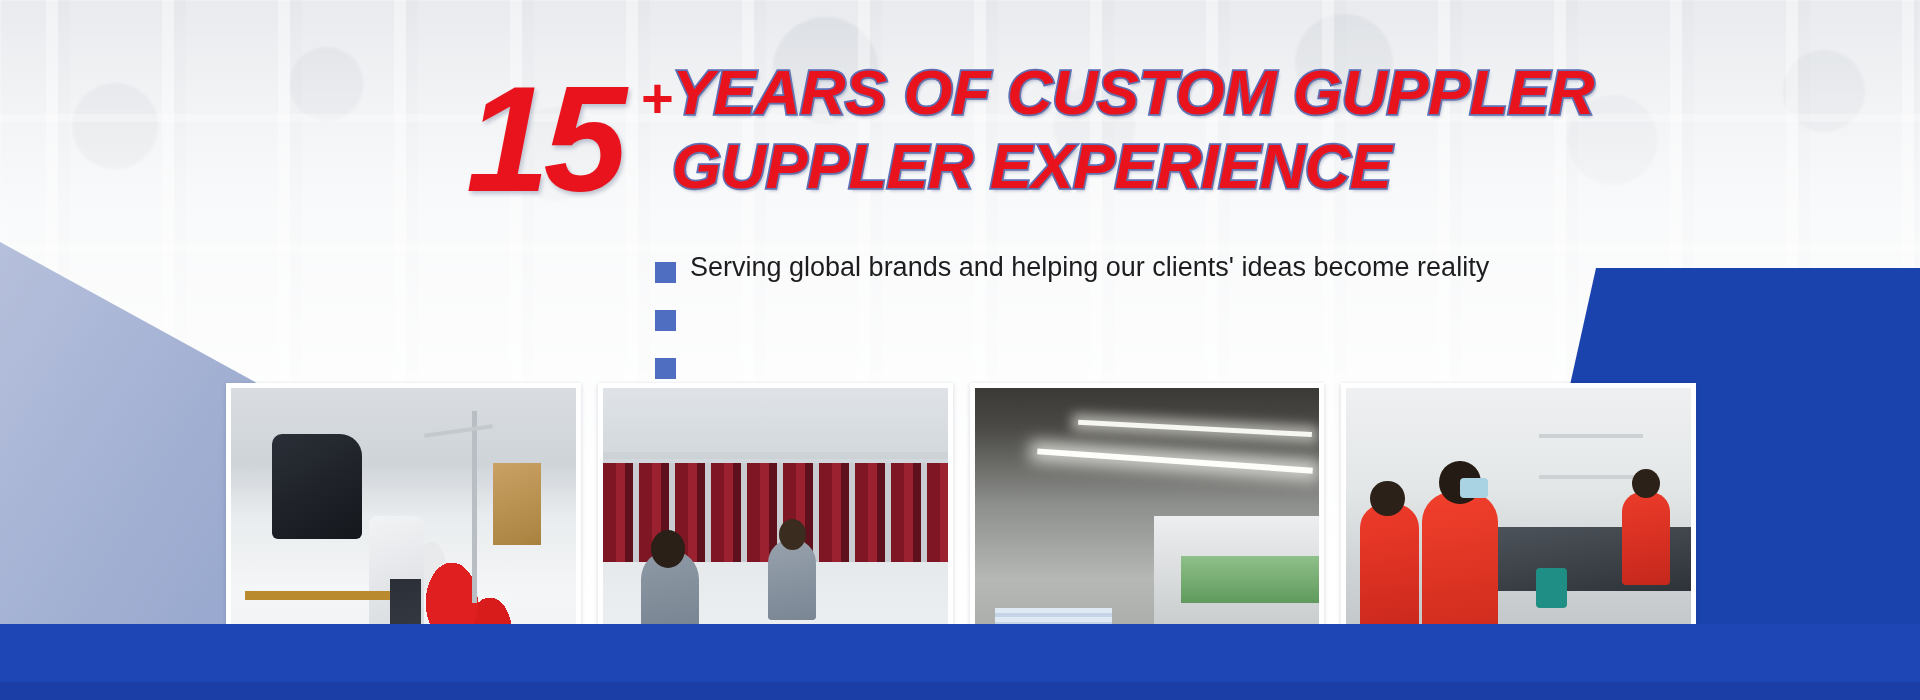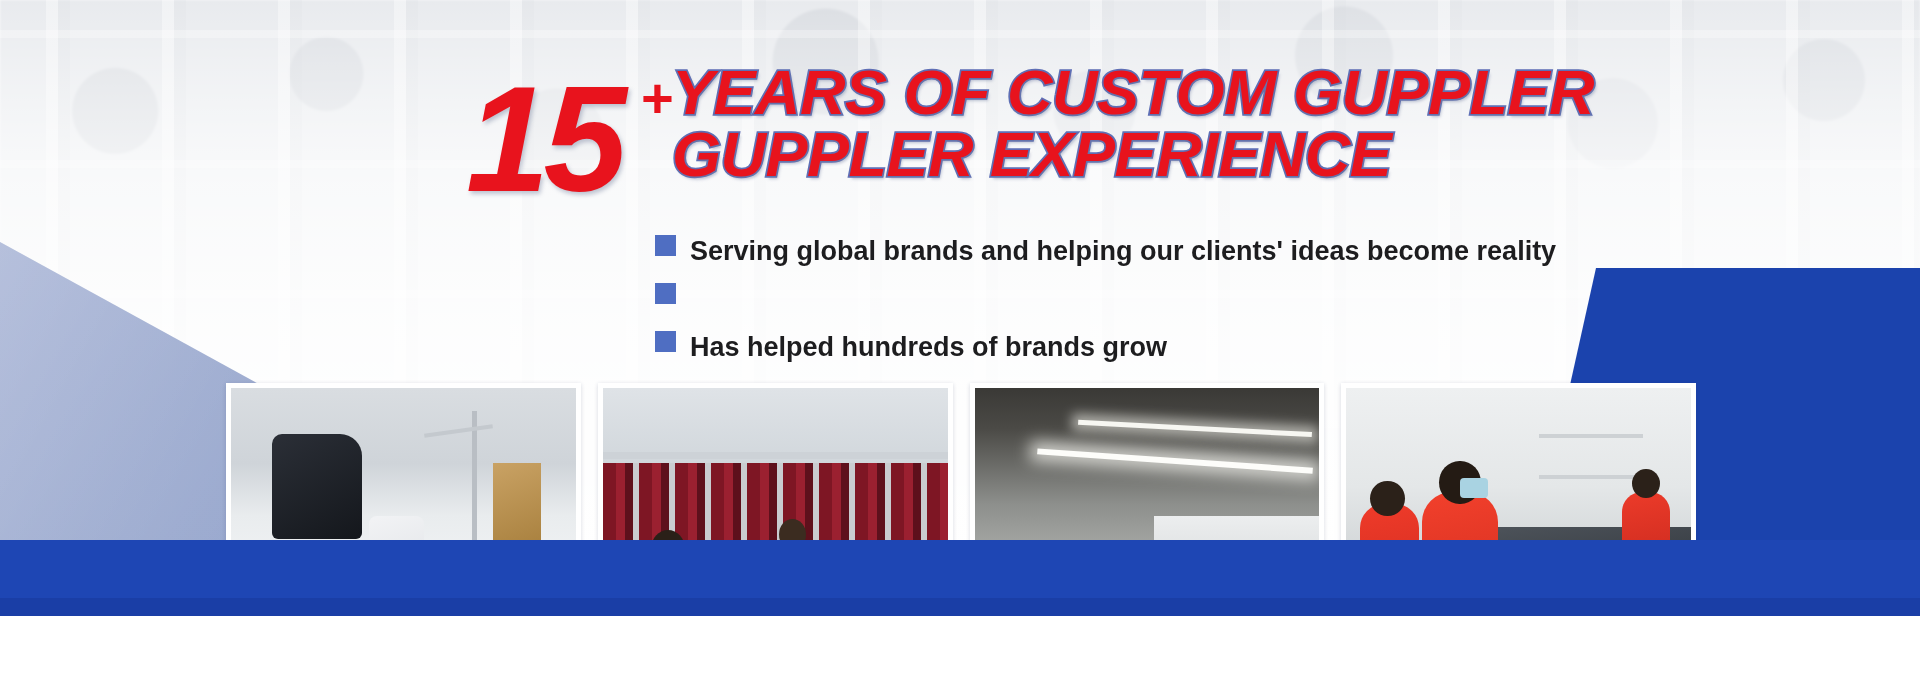--- a/index.html
+++ b/index.html
@@ -1,18 +1,18 @@
 <!DOCTYPE html>
 <html><head>
 <meta charset="utf-8">
 <style>
   html,body{margin:0;padding:0;background:#ffffff;}
   body{width:1920px;height:700px;overflow:hidden;font-family:"Liberation Sans",sans-serif;}
 
-  .banner{position:relative;width:1920px;height:616px;overflow:hidden;background:#f2f4f6;}
+  .banner{position:relative;width:1920px;height:700px;overflow:hidden;background:#f2f4f6;}
 
   
   .bg-photo{position:absolute;inset:0;overflow:hidden;}
   .bg-photo .machines{position:absolute;inset:0;
     background:
       radial-gradient(circle at 6% 18%, rgba(120,130,145,.30) 0 42px, transparent 44px),
       radial-gradient(circle at 17% 12%, rgba(110,120,138,.26) 0 36px, transparent 38px),
       radial-gradient(circle at 29% 22%, rgba(120,130,145,.22) 0 46px, transparent 48px),
       radial-gradient(circle at 43% 10%, rgba(100,112,130,.30) 0 52px, transparent 54px),
       radial-gradient(circle at 57% 18%, rgba(118,128,144,.24) 0 40px, transparent 42px),
@@ -64,25 +64,25 @@
     font-family:"Liberation Sans",sans-serif;
     font-size:56px;font-weight:bold;font-style:italic;line-height:1;color:#e8131d;}
   .head-lines{position:absolute;left:672px;top:28px;width:1160px;}
   .head-line{
     font-family:"Liberation Sans",sans-serif;
     font-size:63px;font-weight:bold;font-style:italic;line-height:.98;
     color:#e8131d;letter-spacing:-0.5px;white-space:nowrap;
     -webkit-text-stroke:3.5px #5f6fb5;
     paint-order:stroke fill;
     text-shadow:2px 3px 3px rgba(110,122,160,.42);}
-  .head-line.l2{margin-top:0;}
+  .head-line.l2{margin-top:12px;}
 
   
   .bullets{position:absolute;left:655px;top:235px;width:1000px;}
-  .bullet-row{display:flex;align-items:flex-start;height:48px;font-weight:bold;}
+  .bullet-row{display:flex;align-items:flex-end;height:48px;}
   .bullet-mark{width:21px;height:21px;background:#4f6ec2;flex:0 0 auto;margin-right:14px;}
   .bullet-text{font-family:"Liberation Sans",sans-serif;font-size:27px;color:#1d1d1f;
     line-height:1.2;white-space:nowrap;}
 
   
   .photo-strip{position:absolute;left:226px;top:383px;width:1470px;height:300px;
     display:flex;gap:17px;}
   .photo-card{flex:1 1 0;background:#ffffff;padding:5px;box-sizing:border-box;
     box-shadow:0 1px 4px rgba(30,45,90,.18);}
   .photo{width:100%;height:100%;position:relative;overflow:hidden;}
@@ -184,21 +184,20 @@
   <div class="bullets">
     <div class="bullet-row">
       <span class="bullet-mark"></span>
       <span class="bullet-text">Serving global brands and helping our clients' ideas become reality</span>
     </div>
     <div class="bullet-row">
       <span class="bullet-mark"></span>
     </div>
     <div class="bullet-row">
       <span class="bullet-mark"></span>
-      <span class="bullet-text">Has helped hundreds of brands grow</span>
     </div>
   </div>
 
   <div class="photo-strip">
 
     <div class="photo-card">
       <div class="photo ph1" aria-label="Row of white industrial sewing machines with red thread cones on a factory table">
         <div class="blk"></div>
         <div class="blk2"></div>
         <div class="blk3"></div>

